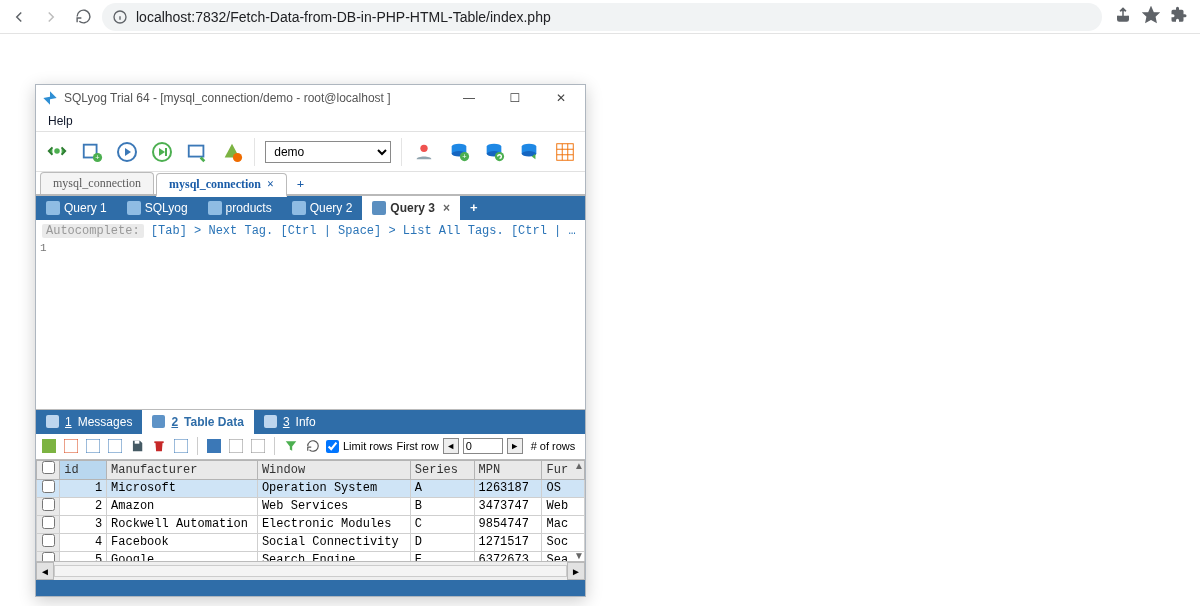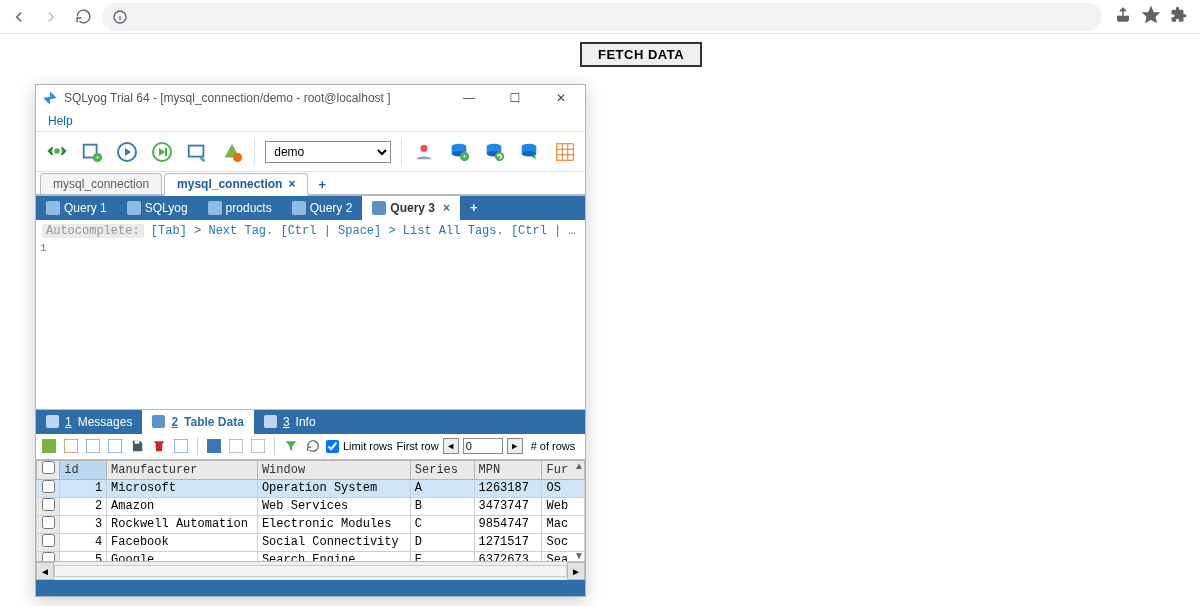--- a/index.html
+++ b/index.html
@@ -24,29 +24,29 @@
   .sqlyog-win { position: absolute; left: 35px; top: 50px; width: 551px; height: 513px; background: #fff; box-shadow: 0 4px 16px rgba(0,0,0,0.2); border: 1px solid #aeb6bf; display: flex; flex-direction: column; }
 
   .titlebar { height: 28px; display: flex; align-items: center; padding: 0 6px; background: #fff; font-size: 12px; color: #555; }
   .titlebar .app-icon { width: 16px; height:16px; margin-right:6px; }
   .titlebar .title { flex: 1; }
   .win-controls { display: flex; gap: 10px; color: #444;}
   .win-controls div { width: 36px; text-align:center; cursor:pointer; }
 
   .menubar { height: 22px; display: flex; align-items: center; gap: 2px; padding: 0 4px; font-size: 12px; color: #333; }
   .menubar span { padding: 2px 8px; cursor: pointer; }
-  .menubar2 { height: 22px; display: flex; align-items: center; padding: 0 4px; font-size: 12px; color: #0369a1; }
+  .menubar2 { height: 22px; display: flex; align-items: center; padding: 0 4px; font-size: 12px; color: #0f172a; }
   .menubar2 span { padding: 2px 8px; cursor: pointer; }
 
   .toolbar { height: 44px; display: flex; align-items: center; gap: 10px; padding: 0 8px; border-top: 1px solid #e1e1e1; border-bottom: 1px solid #e1e1e1;}
   .tb-icon { width: 26px; height:26px; display:flex; align-items:center; justify-content:center; }
   .toolbar select { height: 22px; width: 130px; font-size: 12px; border: 1px solid #8a8a8a; background:#fff; padding:0 4px;}
   .toolbar .sep { width: 1px; height: 28px; background:#e4e4e4; }
 
-  .conn-tabs { height: 24px; display: flex; align-items: flex-end; border-bottom: 2px solid #b9b9b9; padding-left:4px;}
+  .conn-tabs { height: 24px; display: flex; align-items: center; border-bottom: 2px solid #b9b9b9; padding-left:4px;font-family:Liberation Serif, serif;}
   .conn-tabs .tab { padding: 3px 12px; font-size: 12px; color:#5b5b5b; border:1px solid #bbb; border-bottom:none; background:#f4f4f4; margin-right:2px; border-radius: 4px 4px 0 0; cursor:pointer;}
   .conn-tabs .tab.active { background:#fff; color:#1a5ca8; font-weight:600; border-bottom:2px solid #fff; position:relative; top:2px;}
   .conn-tabs .tab .close { margin-left:6px; color:#1a5ca8;}
   .conn-tabs .plus { padding:3px 8px; color:#1a5ca8; cursor:pointer; font-weight:bold; position:relative; top:1px;}
 
   .query-tabs { height: 26px; background: #2f6da8; display: flex; align-items: center; }
   .query-tabs .qtab { padding: 4px 10px; font-size: 12px; color:#fff; display:flex; align-items:center; gap:4px; cursor:pointer; height:100%;}
   .query-tabs .qtab.active { background:#fff; color:#333; font-weight:600;}
   .query-tabs .qtab .ticon { width:14px; height:14px; background:#8fbce3; border-radius:2px; display:inline-block;}
   .query-tabs .qtab.active .ticon { background:#5b8fc0;}
@@ -109,20 +109,21 @@
       </svg>
   </div>
   <div class="omnibox">
     <span class="info-icon">
       <svg width="16" height="16" viewBox="0 0 24 24" fill="none" stroke="#5f6368" stroke-width="2">
           <circle cx="12" cy="12" r="9"></circle>
           <line x1="12" y1="8" x2="12" y2="8"></line>
           <line x1="12" y1="11" x2="12" y2="16"></line>
         </svg>
     </span>
+    <span class="url">localhost:7832/Fetch-Data-from-DB-in-PHP-HTML-Table/index.php</span>
   </div>
   <div class="right-icons">
     <span>
       <svg viewBox="0 0 24 24" fill="none" stroke="#5f6368" stroke-width="2">
           <path d="M12 3v12"></path>
           <path d="M8 7l4-4 4 4"></path>
           <path d="M5 13v5a2 2 0 0 0 2 2h10a2 2 0 0 0 2-2v-5"></path>
         </svg>
     </span>
     <span>
@@ -132,21 +133,20 @@
     </span>
     <span>
       <svg class="ext-icon" viewBox="0 0 24 24" fill="#202124">
           <path d="M20 11h-2V7a2 2 0 0 0-2-2h-4V3a2 2 0 1 0-4 0v2H4a2 2 0 0 0-2 2v4h2a2 2 0 1 1 0 4H2v4a2 2 0 0 0 2 2h4v-2a2 2 0 1 1 4 0v2h4a2 2 0 0 0 2-2v-4h2a2 2 0 1 0 0-4z"></path>
         </svg>
     </span>
   </div>
 </div>
 
 <div class="page-area">
-  <button class="fetch-btn">FETCH DATA</button>
 
   <div class="sqlyog-win">
 
     <div class="titlebar">
       <span class="app-icon">
         <svg width="16" height="16" viewBox="0 0 24 24">
             <path fill="#2f8fd4" d="M2 12l10 10V14l10-2L12 2v8z"></path>
           </svg>
       </span>
       <span class="title">SQLyog Trial 64 - [mysql_connection/demo - root@localhost ]</span>

